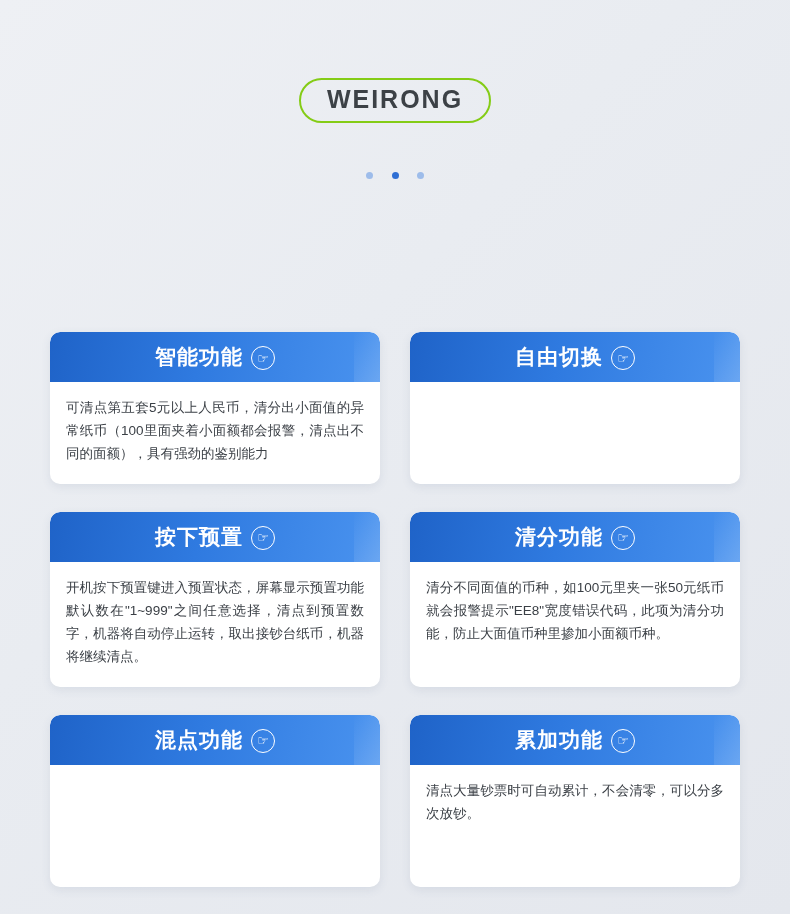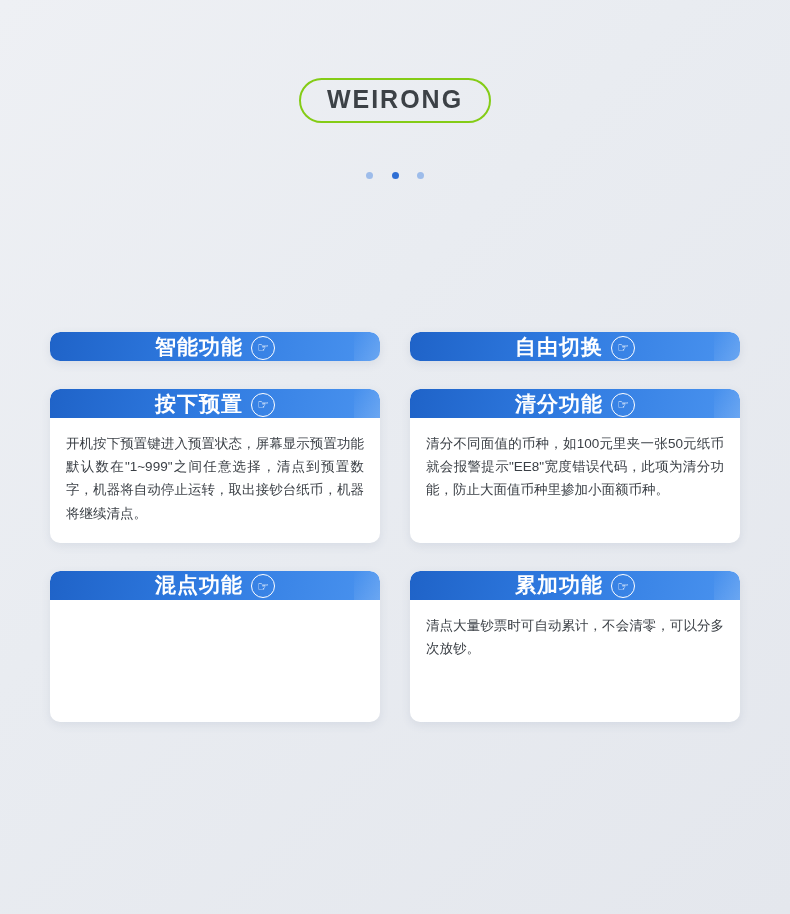--- a/index.html
+++ b/index.html
@@ -87,21 +87,21 @@
   .card {
     width: 330px;
     margin-bottom: 28px;
     background: #ffffff;
     border-radius: 10px;
     box-shadow: 0 3px 10px rgba(70, 90, 125, 0.10);
     overflow: hidden;
     position: relative;
   }
   .card-head {
-    height: 29px;
+    height: 50px;
     background: linear-gradient(100deg, #1f63c8 0%, #2f7ae0 45%, #4a93ef 100%);
     display: flex;
     align-items: center;
     justify-content: center;
     position: relative;
     border-top-left-radius: 10px;
     border-top-right-radius: 10px;
   }
   .card-head:after {
     content: "";
@@ -163,20 +163,21 @@
     <span class="dim"></span>
   </div>
 
   <div class="grid">
 
     <div class="card">
       <div class="card-head">
         <span class="card-title">智能功能</span>
         <span class="hand-icon">☞</span>
       </div>
+      <div class="card-body">可清点第五套5元以上人民币，清分出小面值的异常纸币（100里面夹着小面额都会报警，清点出不同的面额），具有强劲的鉴别能力</div>
     </div>
 
     <div class="card">
       <div class="card-head">
         <span class="card-title">自由切换</span>
         <span class="hand-icon">☞</span>
       </div>
     </div>
 
     <div class="card">

